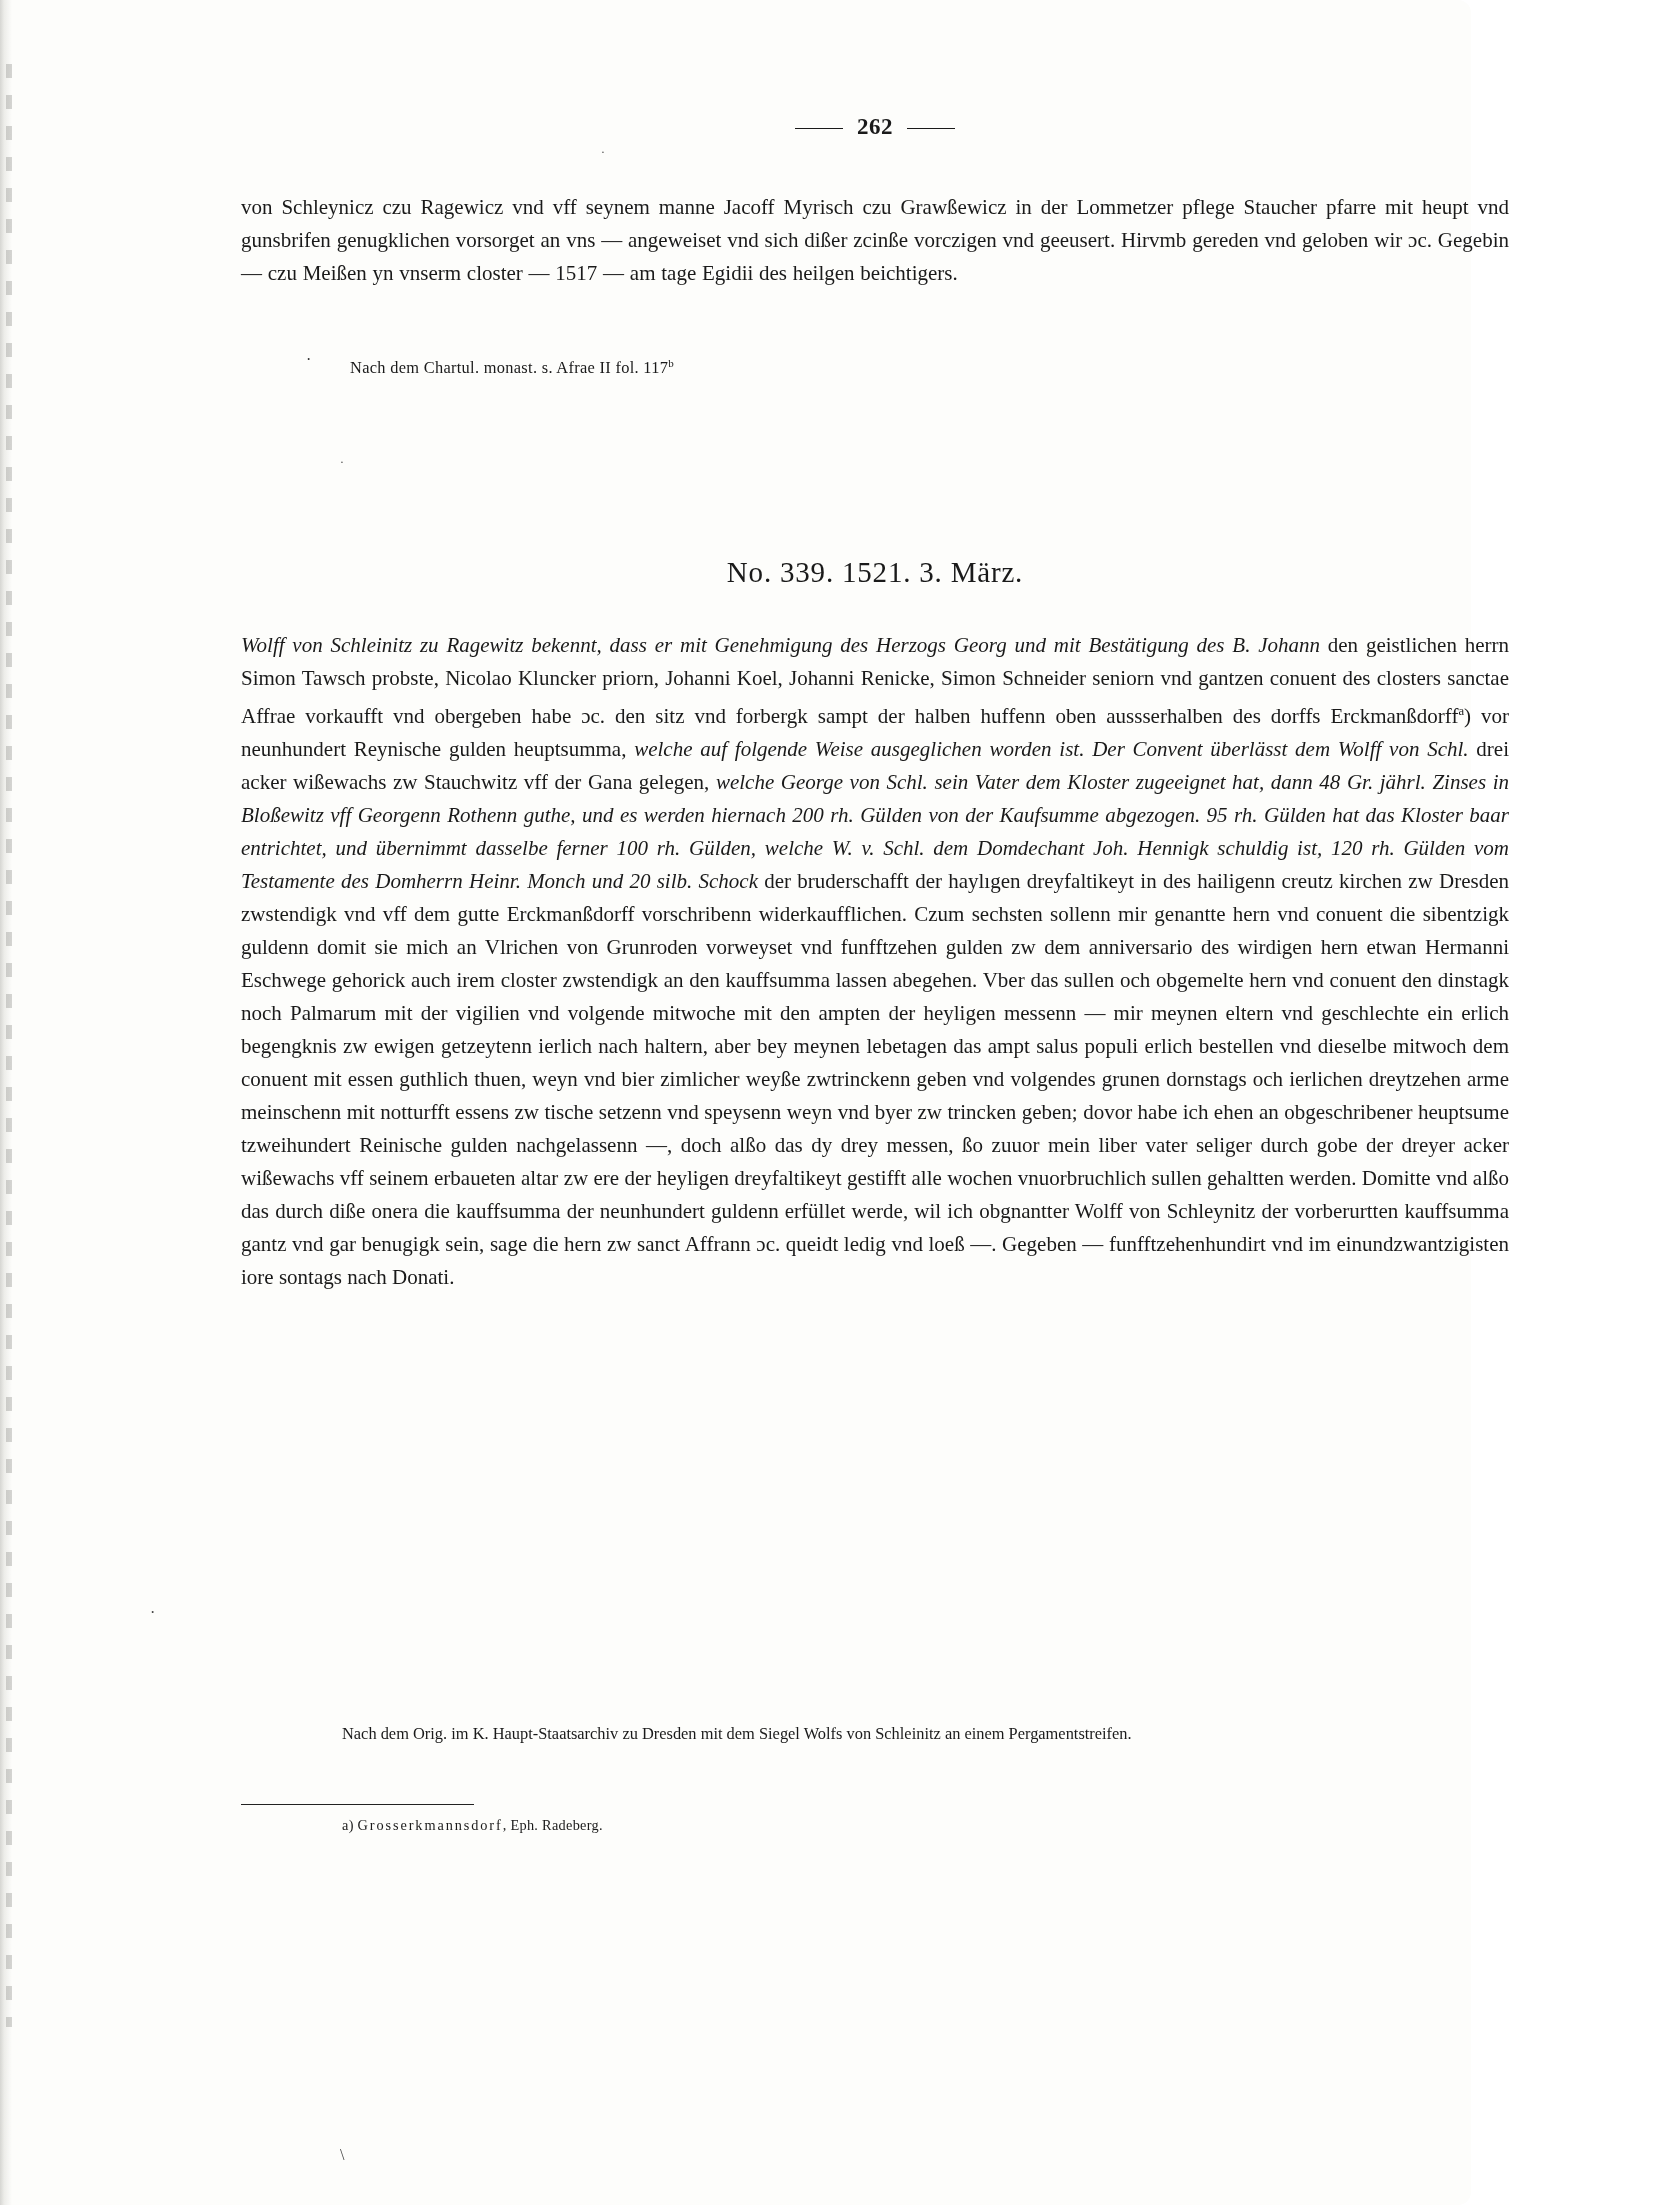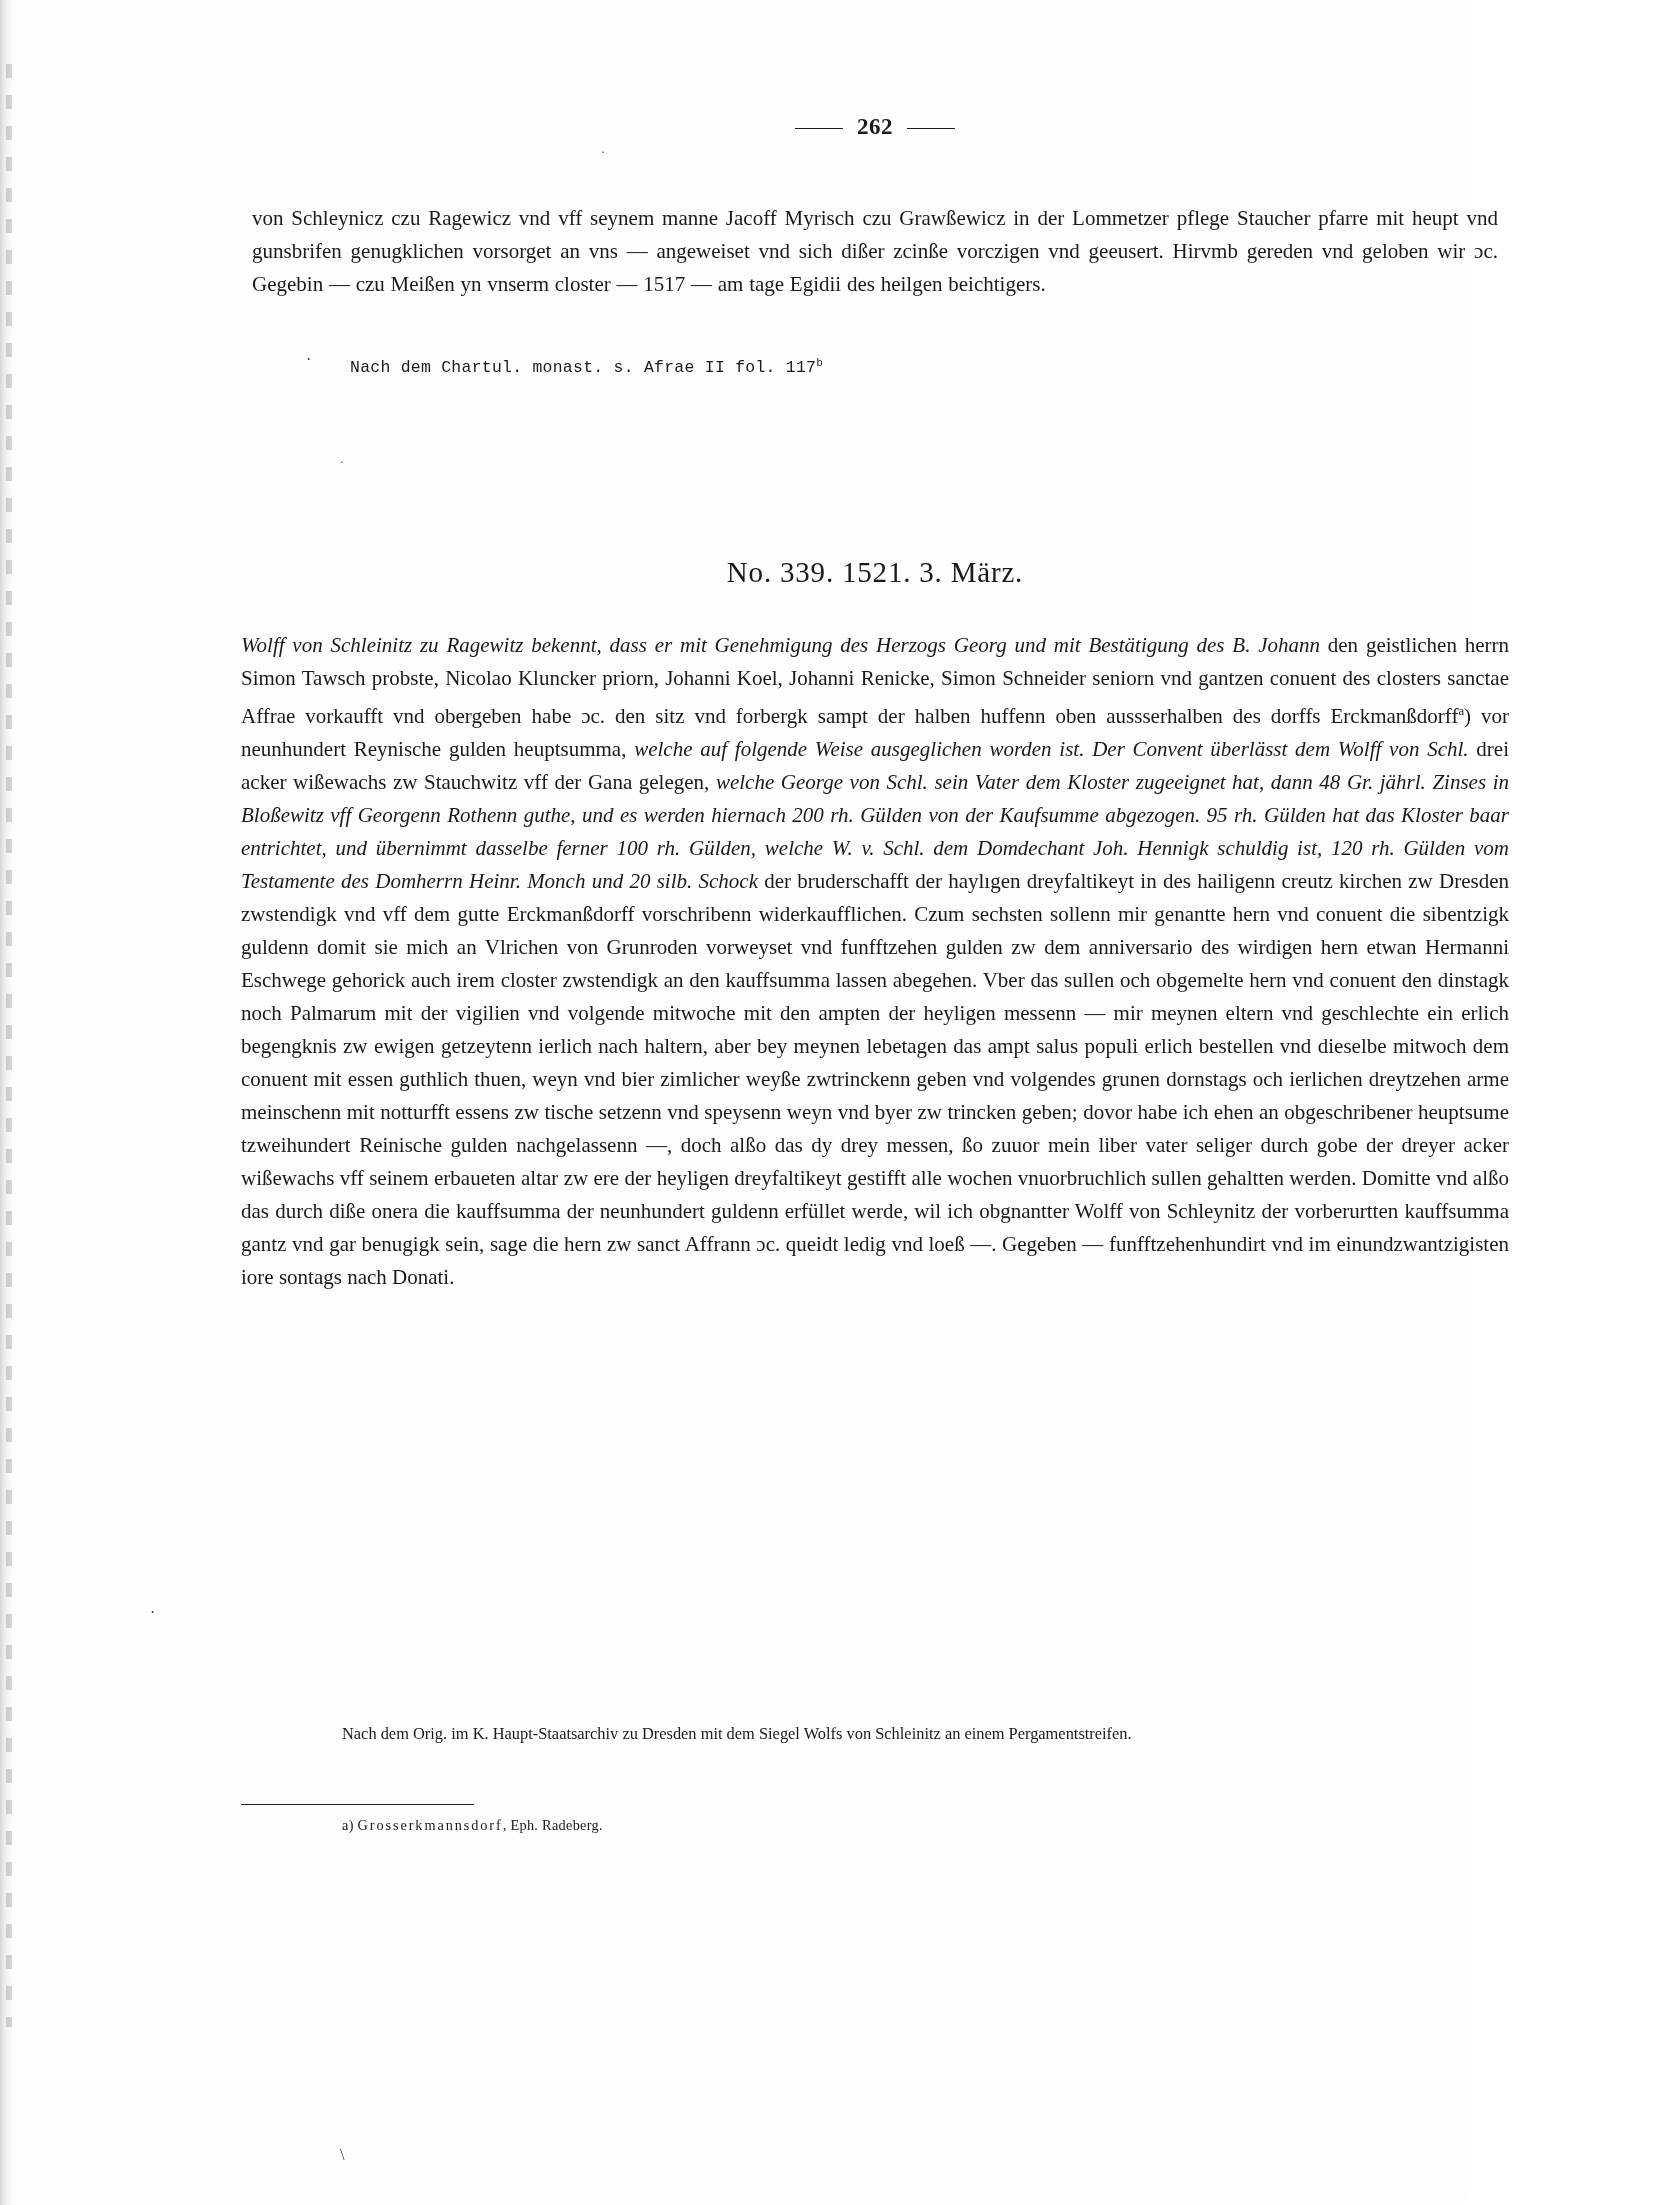--- a/index.html
+++ b/index.html
@@ -70,35 +70,35 @@
   }
 
   
   .body-top {
     position: absolute;
     top: 191px;
     left: 0;
     width: 1268px;
   }
   p.just {
-    margin: 11px;
+    margin: 0;
     text-align: justify;
     text-align-last: left;
     font-size: 21px;
     line-height: 33px;
     word-spacing: 0.5px;
   }
 
   .src-note {
     position: absolute;
     top: 357px;
     left: 109px;
     font-size: 16.4px;
     letter-spacing: 0.3px;
-    font-family: Liberation Mono, monospace;
+    font-family: Liberation Serif, serif;
   }
   .src-note sup { font-size: 11px; vertical-align: super; }
   .dot-mark {
     position: absolute;
     left: 65px;
     top: 351px;
     font-size: 16px;
     color: #333;
   }
 

